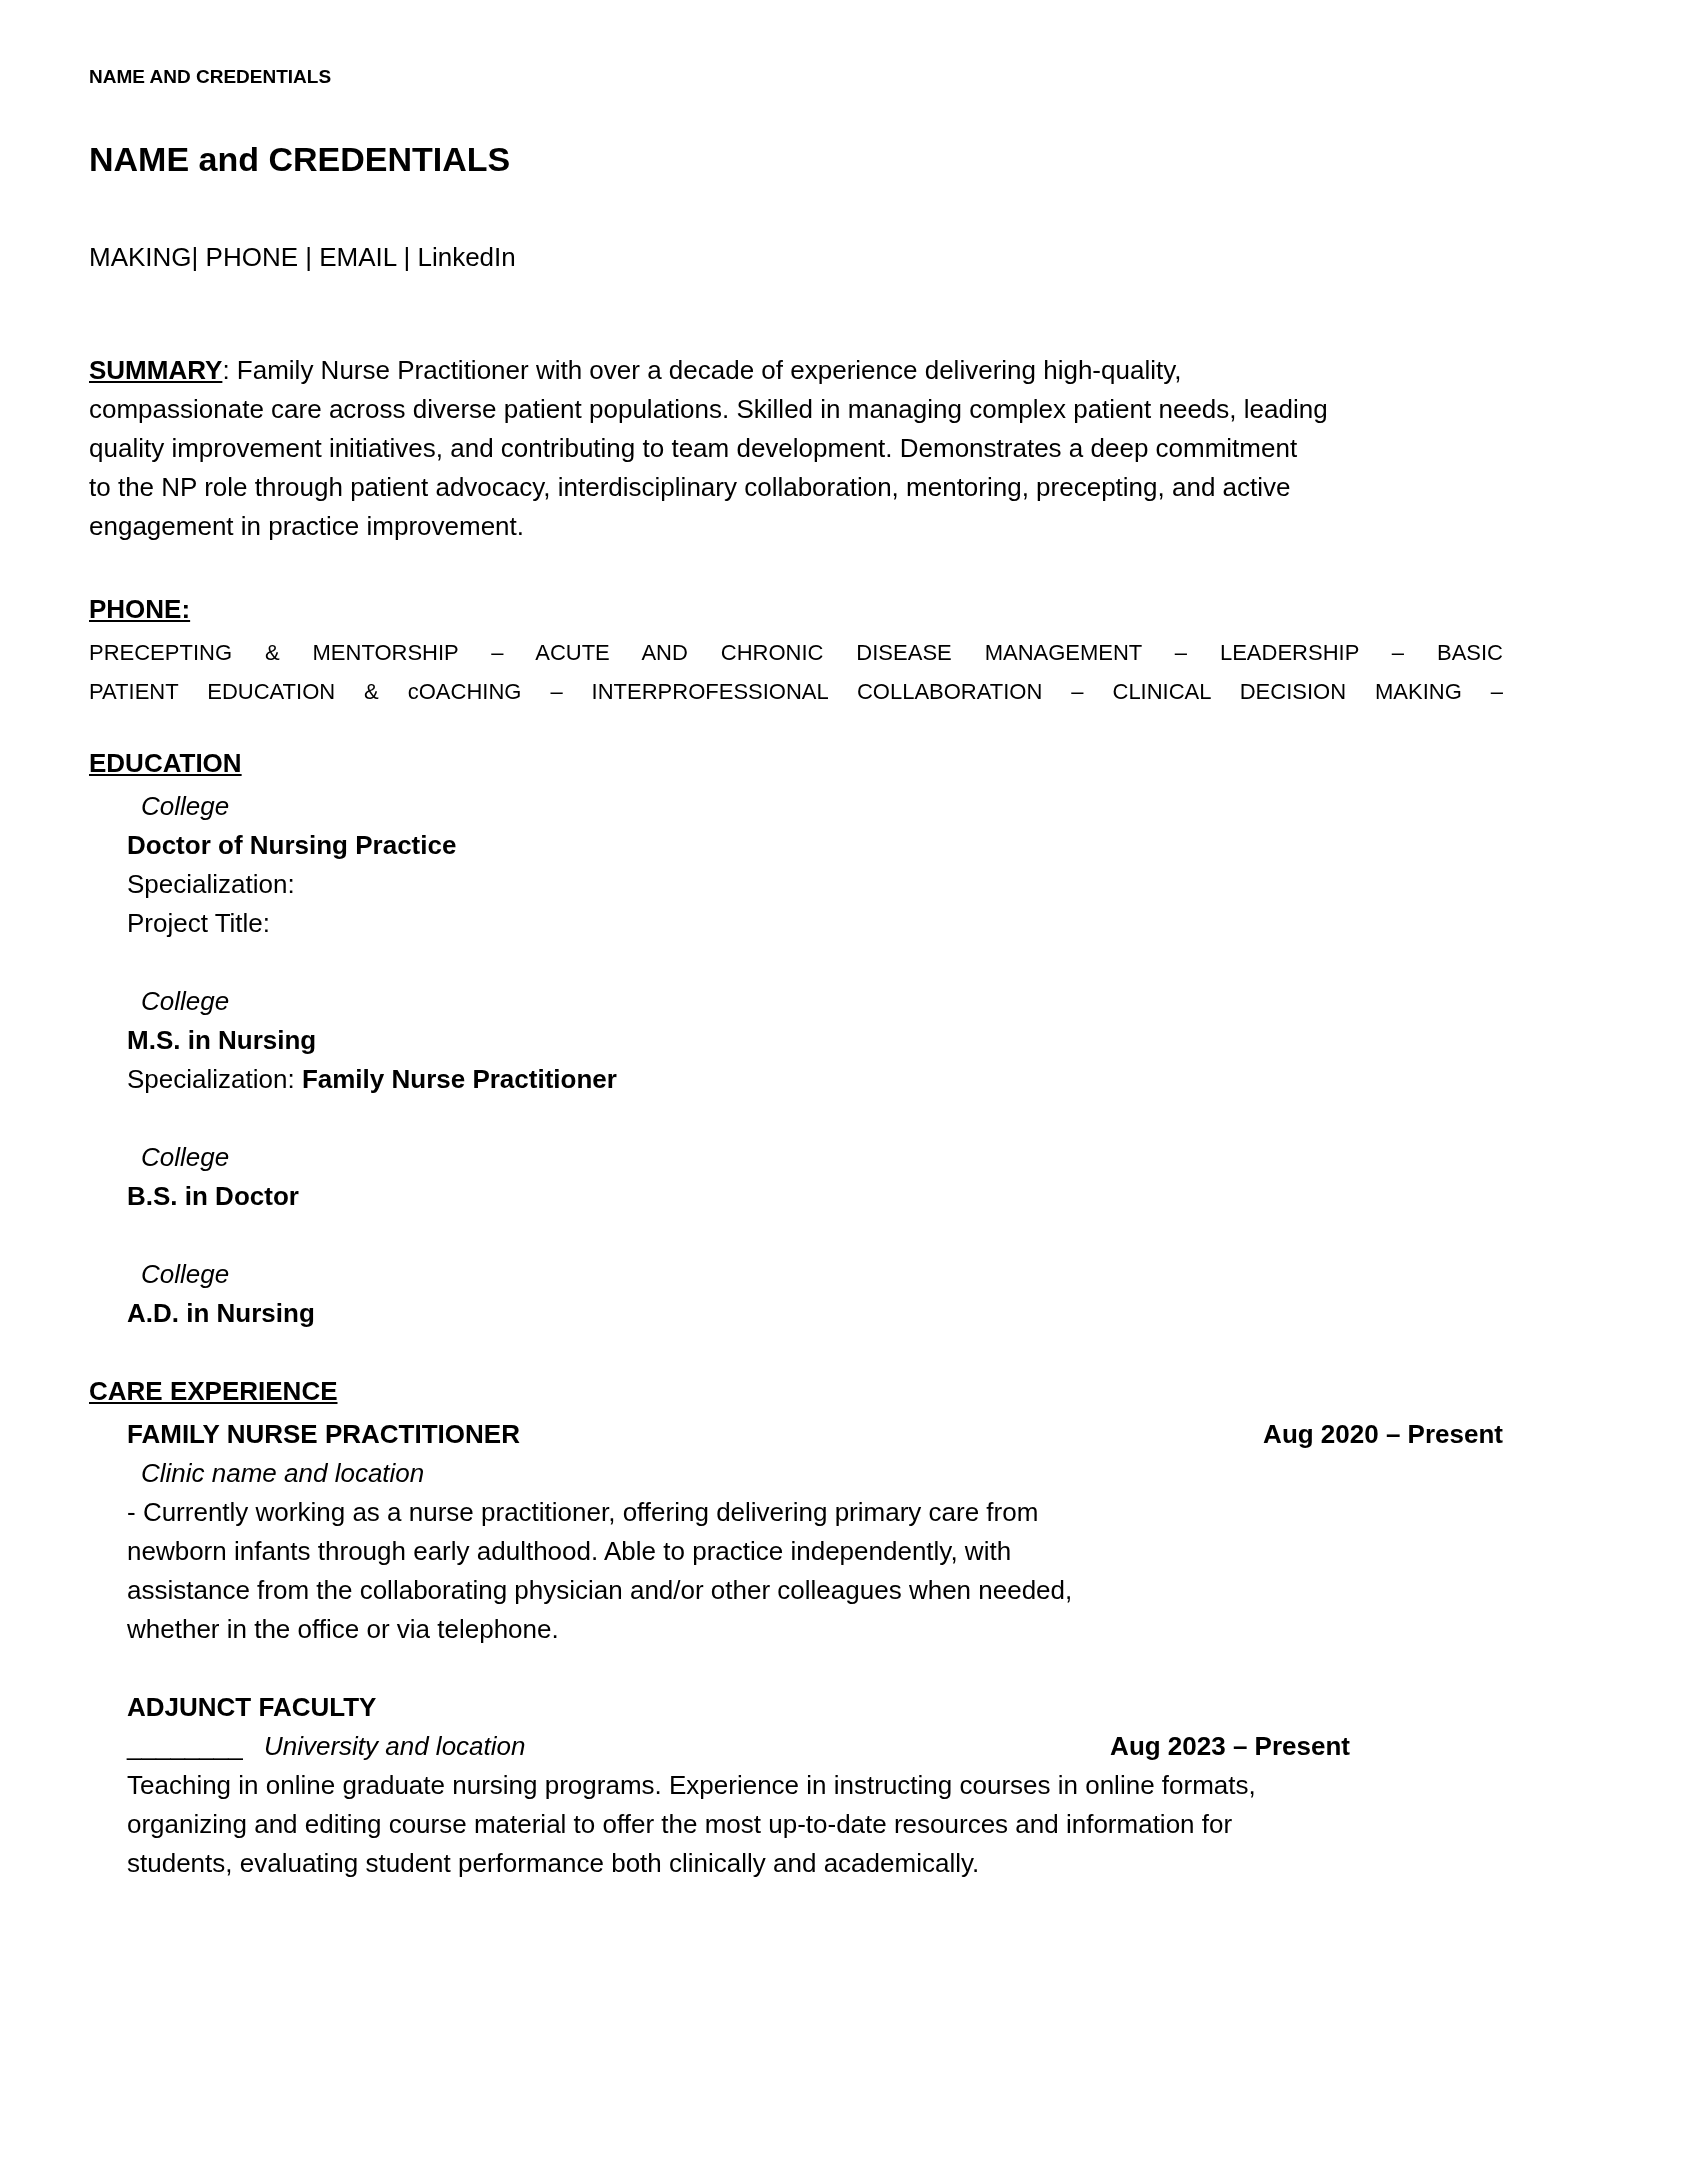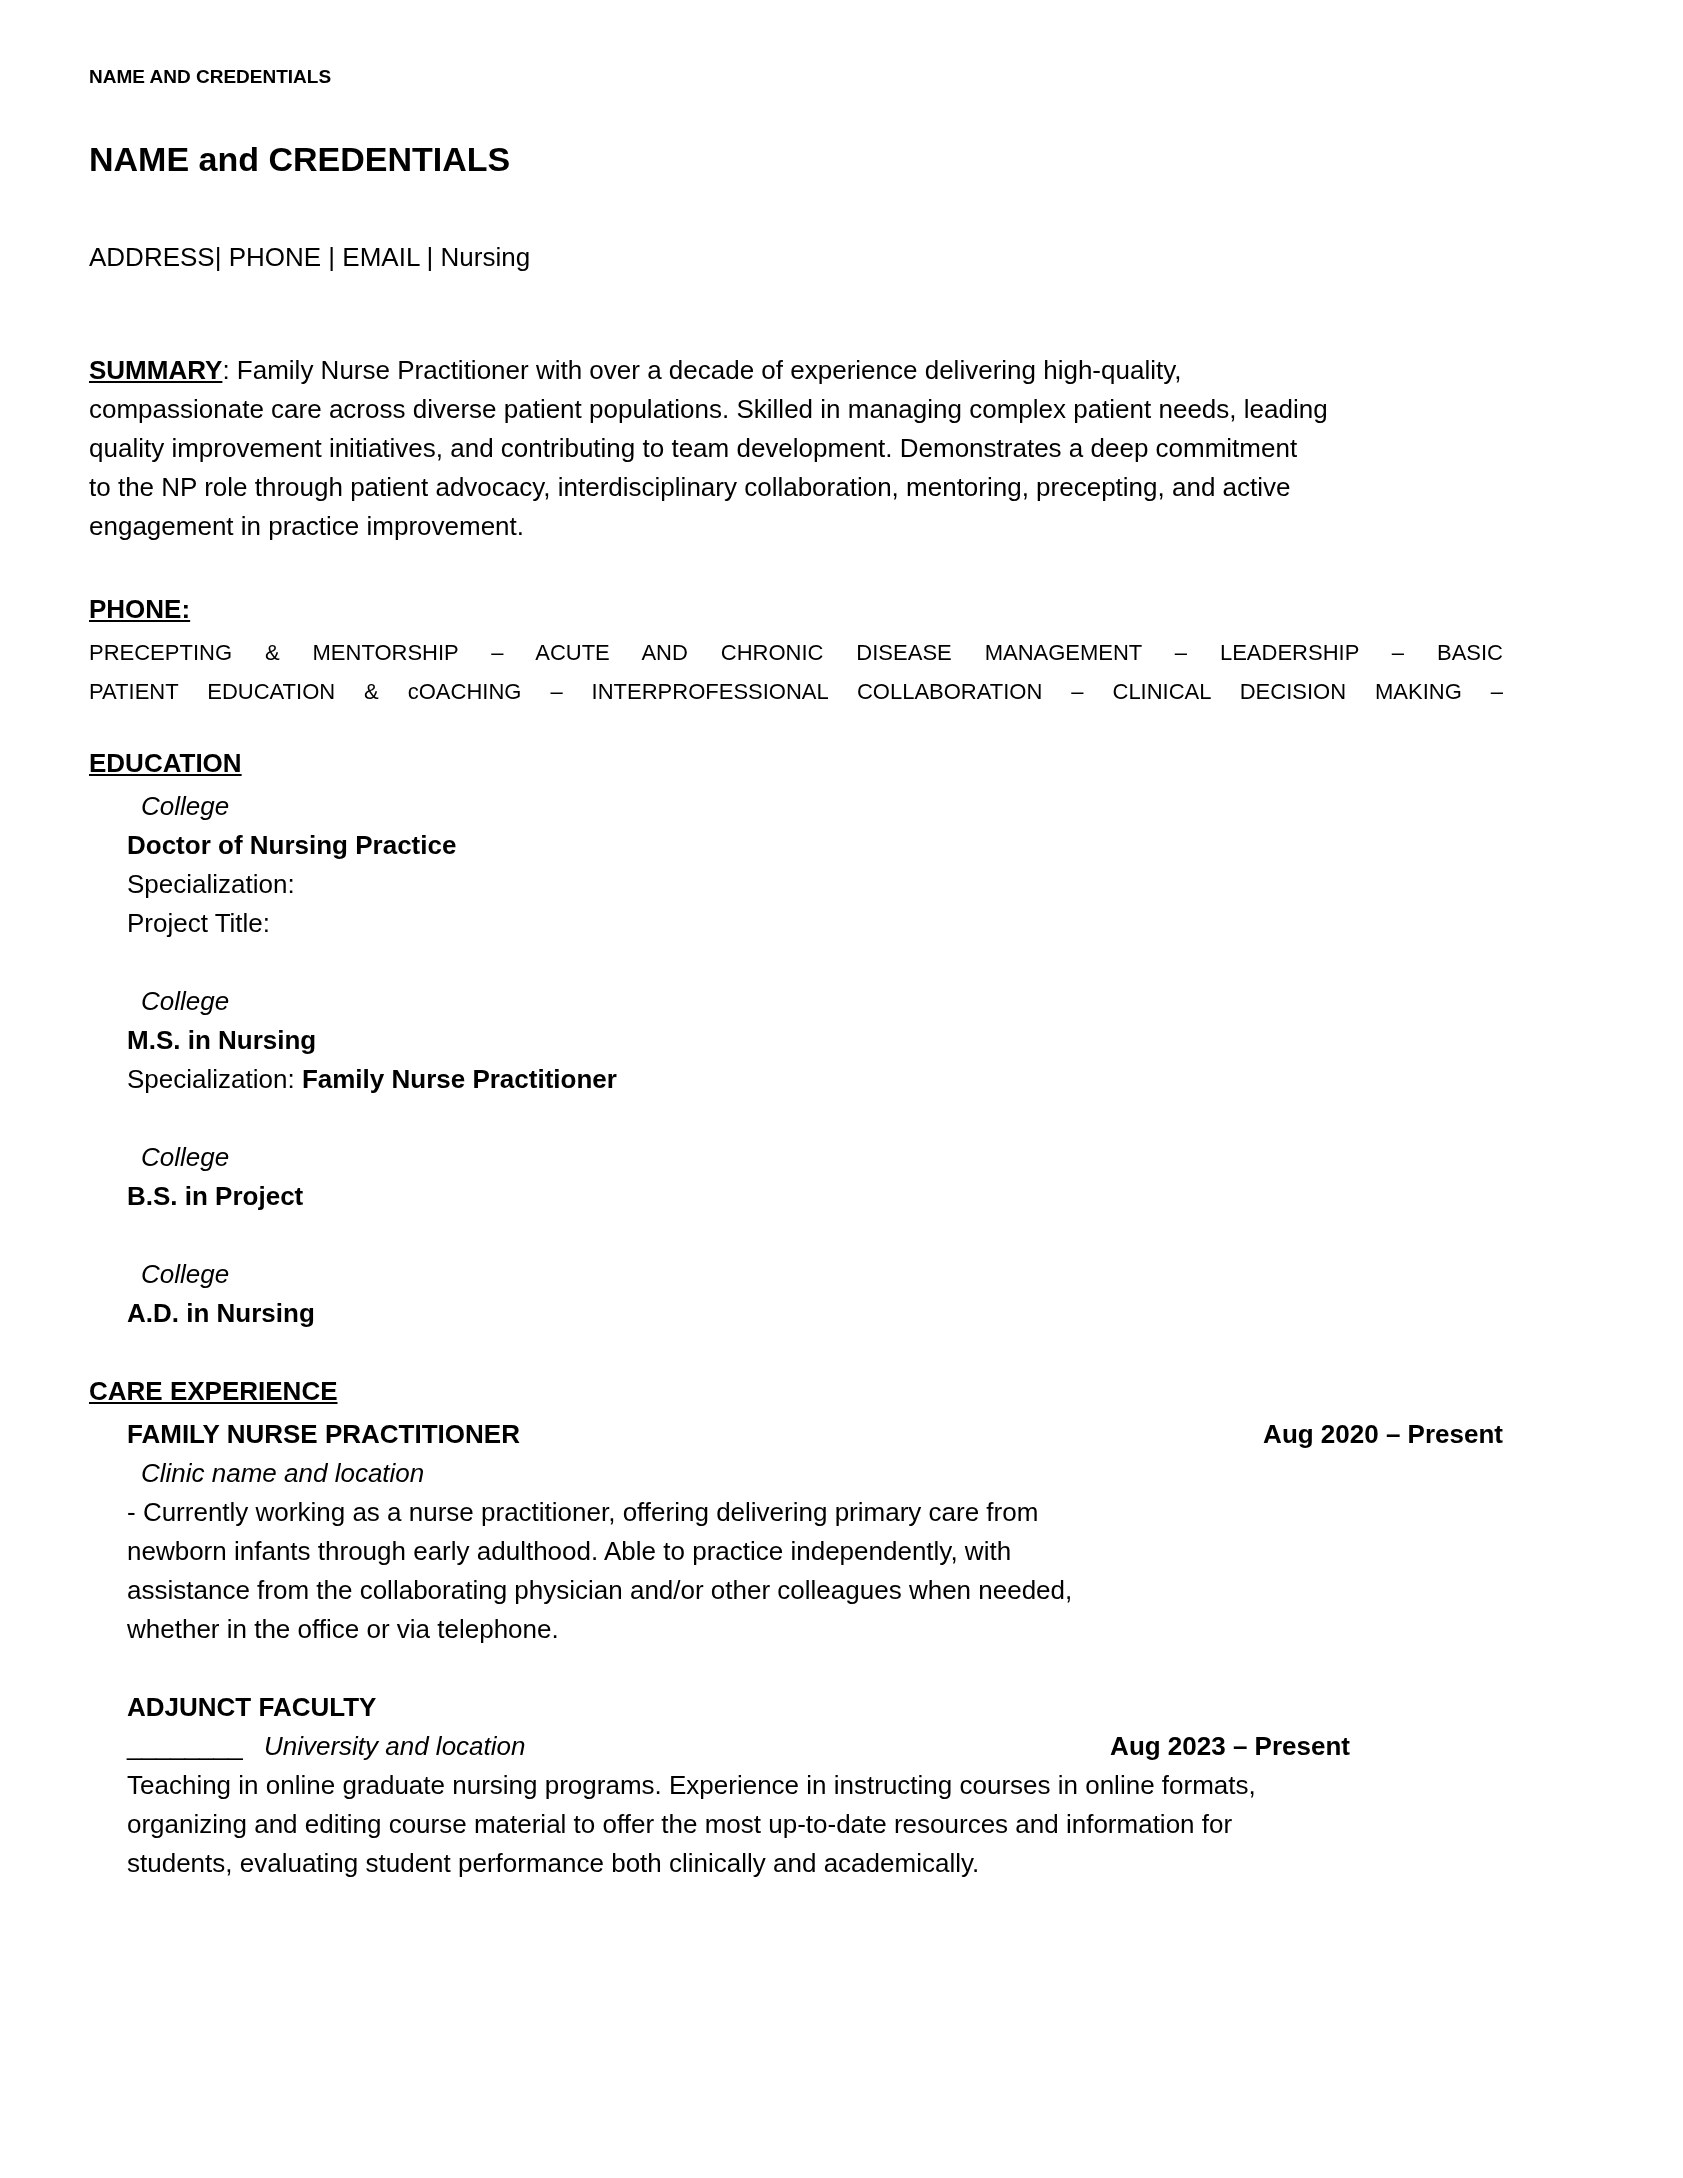--- a/index.html
+++ b/index.html
@@ -59,21 +59,21 @@
 </style>
 </head>
 <body>
 
 <div class="page">
 
   <div class="running-header">NAME AND CREDENTIALS</div>
 
   <div class="name-title">NAME and CREDENTIALS</div>
 
-  <div class="contact-line">ADDRESS| PHONE | EMAIL | Nursing</div>
+  <div class="contact-line">MAKING| PHONE | EMAIL | LinkedIn</div>
 
   <div class="summary-para"><span class="b u">SUMMARY</span><span>: </span><span class="prelines">Family Nurse Practitioner with over a decade of experience delivering high-quality,
 compassionate care across diverse patient populations. Skilled in managing complex patient needs, leading
 quality improvement initiatives, and contributing to team development. Demonstrates a deep commitment
 to the NP role through patient advocacy, interdisciplinary collaboration, mentoring, precepting, and active
 engagement in practice improvement.</span></div>
 
   <div class="section-heading">PHONE:</div>
   <div class="skills-para">
       <div class="jl">PRECEPTING &amp; MENTORSHIP – ACUTE AND CHRONIC DISEASE MANAGEMENT – LEADERSHIP – BASIC</div>
@@ -90,21 +90,21 @@
   </div>
 
   <div class="edu-entry">
     <div class="i">College</div>
     <div class="b">M.S. in Nursing</div>
     <div><span>Specialization: </span><span class="b">Family Nurse Practitioner</span></div>
   </div>
 
   <div class="edu-entry">
     <div class="i">College</div>
-    <div class="b">B.S. in Project</div>
+    <div class="b">B.S. in Doctor</div>
   </div>
 
   <div class="edu-entry">
     <div class="i">College</div>
     <div class="b">A.D. in Nursing</div>
   </div>
 
   <div class="section-heading we-heading">CARE EXPERIENCE</div>
 
   <div class="job">

